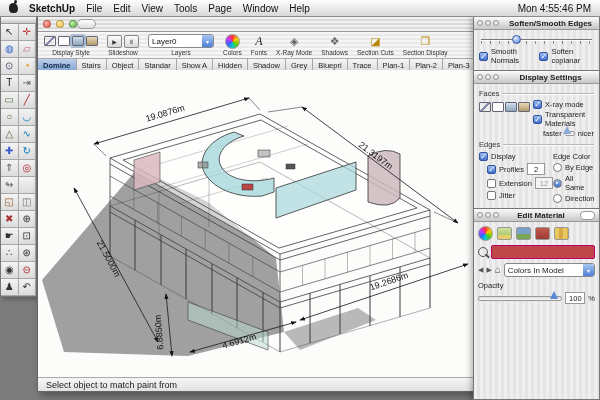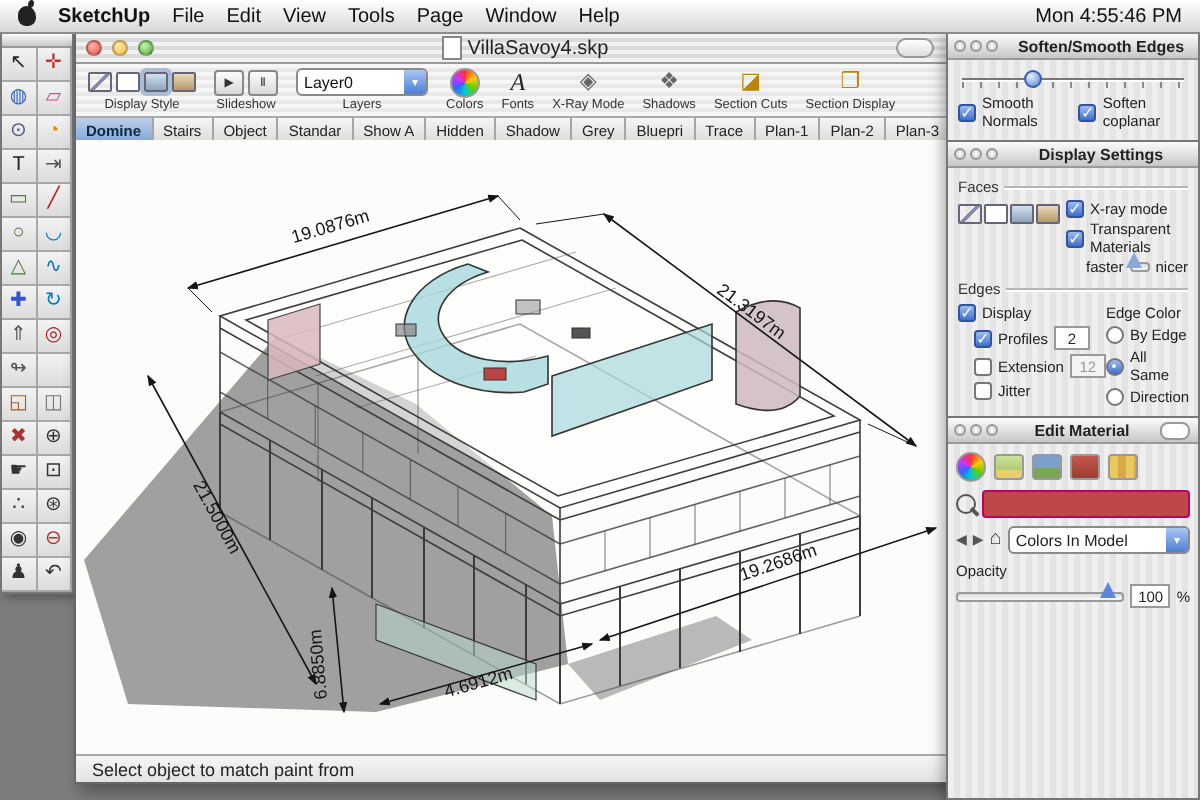--- a/index.html
+++ b/index.html
@@ -231,24 +231,20 @@
         <span style="color: rgb(51, 51, 51);">↶</span>
       </div>
     </div>
 </div>
 
 <div class="window">
   <div class="titlebar">
     <span class="tl r"></span>
     <span class="tl y"></span>
     <span class="tl g"></span>
-    <span class="wtitle">
-      <span class="docicon"></span>
-      <span>VillaSavoy4.skp</span>
-    </span>
     <span class="pill"></span>
   </div>
 
   <div class="toolbar">
     <div class="tbg">
       <div class="tbi">
         <span class="dsicon ds1"></span>
         <span class="dsicon ds2"></span>
         <span class="dsicon ds3"></span>
         <span class="dsicon ds4"></span>

